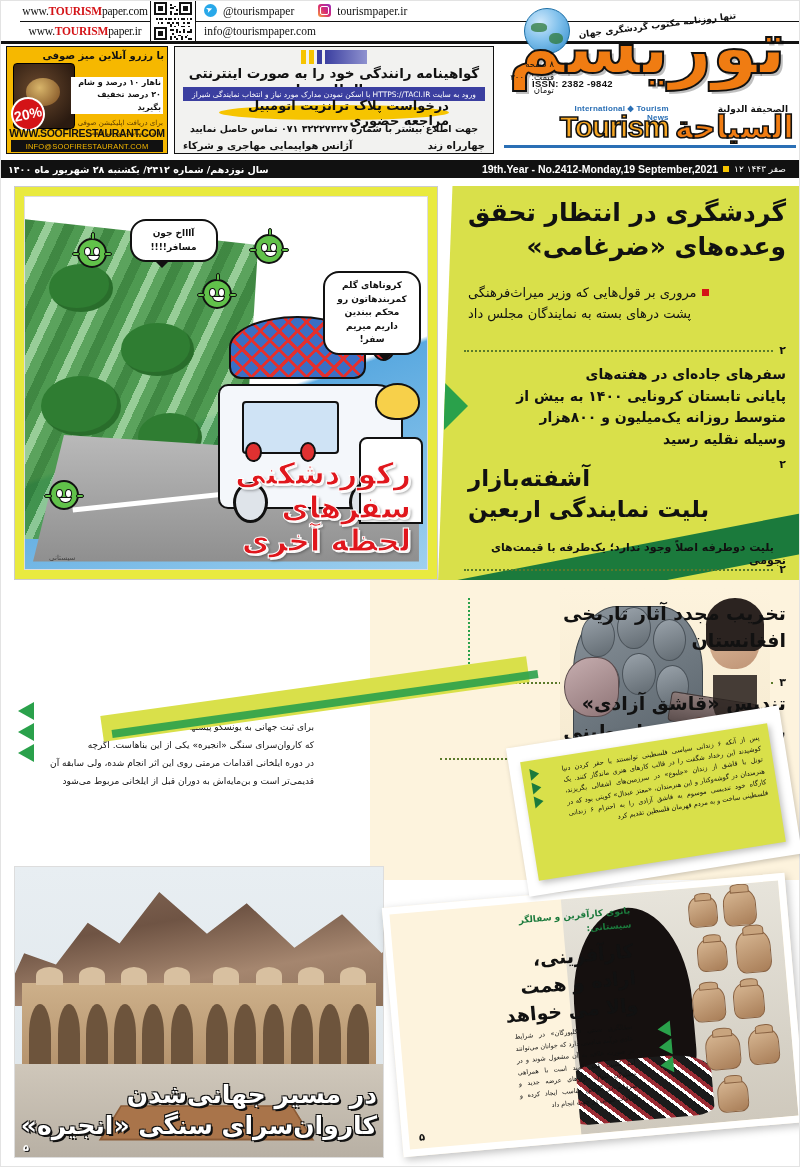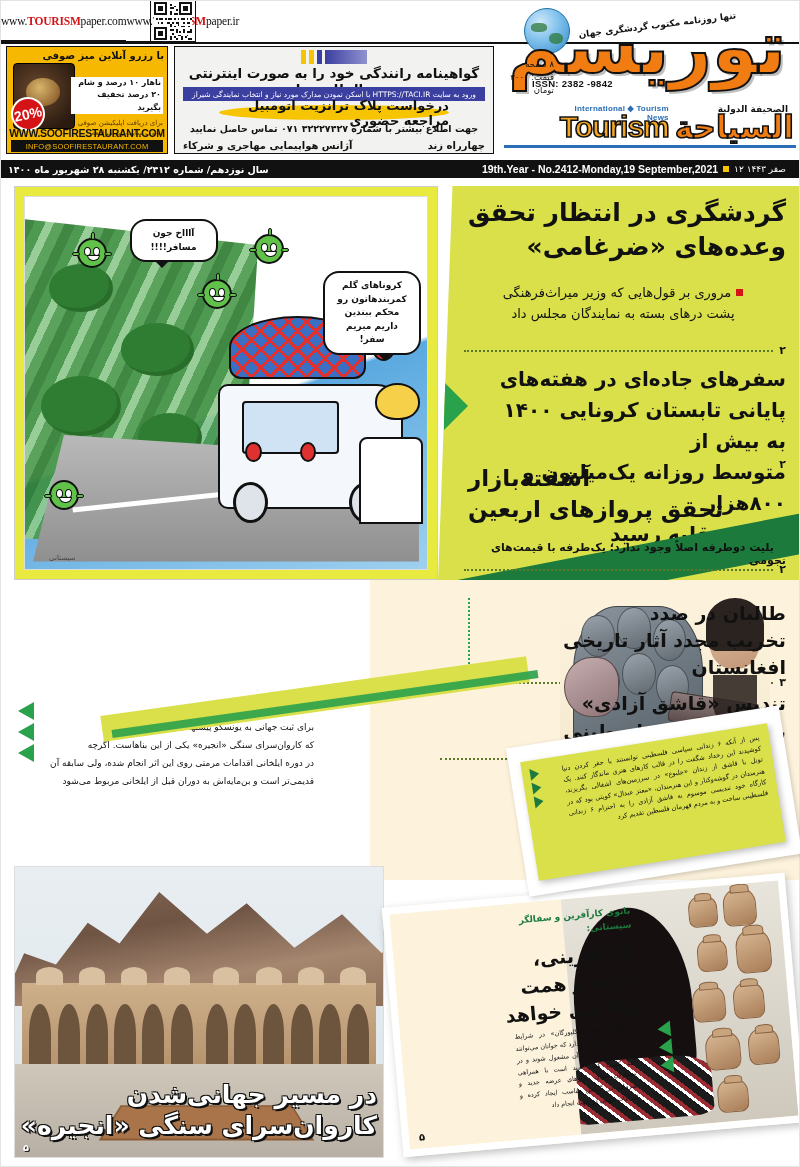--- a/index.html
+++ b/index.html
@@ -7,21 +7,21 @@
   html, body {
     width: 800px; height: 1167px;
     background: #ffffff;
     font-family: "DejaVu Sans", "Liberation Sans", sans-serif;
     overflow: hidden;
   }
   .page { position: relative; width: 800px; height: 1167px; background: #fff; }
 
   
   .topbar { position: absolute; top: 0; left: 0; width: 800px; height: 42px; display: flex; direction: ltr; }
-  .urlbox { width: 150px; border: 1px solid #111; border-right: none; display: flex; flex-direction: row; }
+  .urlbox { width: 150px; border: 1px solid #111; border-right: none; display: flex; flex-direction: column; padding-left: 19px; }
   .urlbox .u { flex: 1; display: flex; align-items: center; justify-content: center;
     font-family: "Liberation Serif", serif; font-size: 11.5px; color: #111; letter-spacing: -.2px; }
   .urlbox .u:first-child { border-bottom: 1px solid #111; }
   .urlbox .u .rd { color: #d41317; font-weight: bold; }
   .qrbox { width: 46px; border: 1px solid #111; display: flex; align-items: center; justify-content: center; }
   .qr { width: 38px; height: 38px; }
   .socbox { flex: 1; border: 1px solid #111; border-left: none; display: flex; flex-direction: column; }
   .socbox .s { flex: 1; display: flex; align-items: center; padding-left: 8px; gap: 6px;
     font-family: "Liberation Serif", serif; font-size: 11.5px; color: #111; }
   .socbox .s:first-child { border-bottom: 1px solid #111; }
@@ -156,30 +156,30 @@
   .ct-title { position:absolute; right:4%; bottom:3%; text-align:right; line-height:1.12; }
   .ct-title span { display:block; font-size:30px; font-weight:bold; color:#e0161c;
       -webkit-text-stroke: 1px #fff; text-shadow: 2px 2px 0 rgba(255,255,255,.95), 3px 3px 3px rgba(0,0,0,.35); }
   .ct-sign { position:absolute; left:6%; bottom:2%; font-size:7px; color:#444; }
 
   
   .lead { position: absolute; top: 186px; right: 0; width: 362px; height: 396px; background: #d9e04a;
       clip-path: polygon(4% 0, 100% 0, 100% 100%, 0 100%); }
   .lead-h { position: absolute; top: 10px; right: 14px; left: 26px; text-align: right; line-height: 1.34; }
   .lead-h span { display:block; font-size: 25px; font-weight: bold; color: #111; }
-  .lead-sub { position:absolute; top: 96px; right: 22px; left: 30px; text-align: center; font-size: 13px;
+  .lead-sub { position:absolute; top: 96px; right: 22px; left: 30px; text-align: left; font-size: 13px;
       line-height: 1.65; color: #111; }
   .bullet-r { display:inline-block; width:7px; height:7px; background:#d41317; margin-left:5px; vertical-align: 1px; }
   .bullet-g { display:inline-block; width:7px; height:7px; background:#1b7a3c; margin-left:5px; vertical-align: 1px; }
   .dotline { position:absolute; left:26px; right:14px; display:flex; align-items:center; gap:6px; direction:rtl; }
   .dotline .pg { font-size: 11px; font-weight: bold; color:#111; }
   .dotline .dots { flex:1; border-bottom: 2px dotted #5a7a2a; height:1px; }
   .lead-d1 { top: 158px; }
   .lead-h2 { position:absolute; top: 178px; right: 14px; left: 40px; text-align: right; line-height: 1.55;
-      font-size: 20px; font-weight: bold; color:#111; }
+      font-size: 14px; font-weight: bold; color:#111; }
   .lead-d2 { top: 272px; }
   .lead-stripe { position:absolute; left:-4px; bottom:-6px; width:380px; height:40px; background:#1b7a3c;
       transform: rotate(-11deg); }
   .lead-arrow { position:absolute; left:6px; top:196px; width:0; height:0;
       border-top:24px solid transparent; border-bottom:24px solid transparent; border-left:24px solid #2aa14b; }
 
   
   .flights { position:absolute; top: 455px; right: 0; width: 362px; height: 128px; }
   .fl-h { position:absolute; top: 8px; right: 14px; left: 30px; text-align:left; line-height:1.34; }
   .fl-h span { display:block; font-size: 23px; font-weight: bold; color:#111; }
@@ -350,20 +350,31 @@
             <rect x="11" y="19" width="1" height="1"></rect>
           <rect x="15" y="19" width="1" height="2"></rect>
             <rect x="17" y="19" width="1" height="1"></rect>
             <rect x="19" y="20" width="2" height="1"></rect>
           <rect x="12" y="20" width="1" height="1"></rect>
             <rect x="18" y="18" width="1" height="1"></rect>
             <rect x="20" y="15" width="1" height="2"></rect>
         </g>
       </svg>
     </div>
+    <div class="socbox">
+      <div class="s">
+        <span class="ic ic-tg"></span>
+        <span>@tourismpaper</span>
+        <span class="ic ic-ig" style="margin-left:18px"></span>
+        <span>tourismpaper.ir</span>
+      </div>
+      <div class="s">
+        <span>info@tourismpaper.com</span>
+      </div>
+    </div>
   </div>
   <div class="sep-top"></div>
 
   <div class="masthead">
     <div class="mh-logo">
       <div class="mh-globe"></div>
       <div class="mh-word">توریسم</div>
       <div class="mh-slogan">تنها روزنامه مکتوب گردشگری جهان</div>
       <div class="mh-issn">ISSN: 2382 -9842</div>
     </div>
@@ -479,20 +490,25 @@
       </div>
 
       <div class="man">
         <div class="man-head"></div>
         <div class="man-body"></div>
       </div>
 
       <div class="bubble b1">آاااخ جون مسافر!!!!</div>
       <div class="bubble b2">کروناهای گلم کمربندهاتون رو محکم ببندین داریم میریم سفر!</div>
 
+      <div class="ct-title">
+        <span>رکوردشکنی</span>
+        <span>سفرهای</span>
+        <span>لحظه آخری</span>
+      </div>
       <div class="ct-sign">سیستانی</div>
     </div>
   </div>
 
   <div class="lead">
     <div class="lead-h">
       <span>گردشگری در انتظار تحقق</span>
       <span>وعده‌های «ضرغامی»</span>
     </div>
     <div class="lead-sub">
@@ -512,21 +528,21 @@
     <div class="dotline lead-d2">
       <span class="pg">۲</span>
     </div>
     <div class="lead-arrow"></div>
     <div class="lead-stripe"></div>
   </div>
 
   <div class="flights">
     <div class="fl-h">
       <span>آشفته‌بازار</span>
-      <span>تحقق پروازهای اربعین</span>
+      <span>بلیت نمایندگی اربعین</span>
     </div>
     <div class="fl-sub">
       <span class="bullet-g"></span><span>بلیت دوطرفه اصلاً وجود ندارد؛ یک‌طرفه با قیمت‌های نجومی</span>
     </div>
     <div class="dotline fl-d">
       <span class="pg">۲</span>
       <span class="dots"></span>
     </div>
   </div>
 
@@ -548,21 +564,20 @@
       <div class="fm-head"></div>
       <div class="fm-hair"></div>
       <div class="fm-beard"></div>
       <div class="fm-shirt"></div>
     </div>
   </div>
 
   <div class="vdots"></div>
 
   <div class="taliban">
-    <span>طالبان در صدد</span>
     <span>تخریب مجدد آثار تاریخی افغانستان</span>
   </div>
   <div class="dotline tl-d">
     <span class="pg">۳</span>
     <span class="dots"></span>
   </div>
 
   <div class="statue-h">
     <span>تندیس «قاشق آزادی»</span>
     <span>به یاد اسیران فلسطینی</span>

